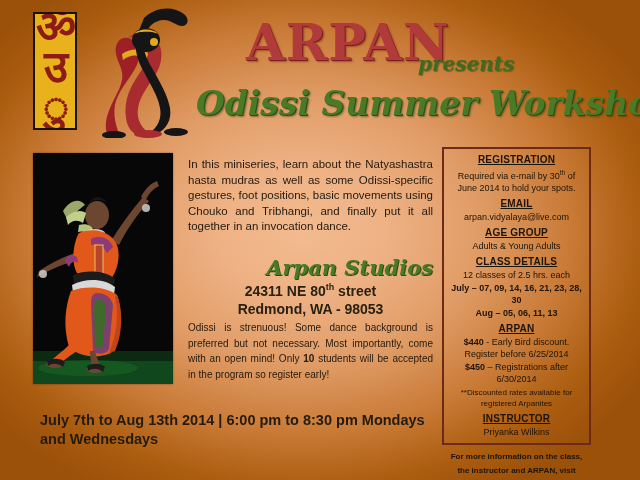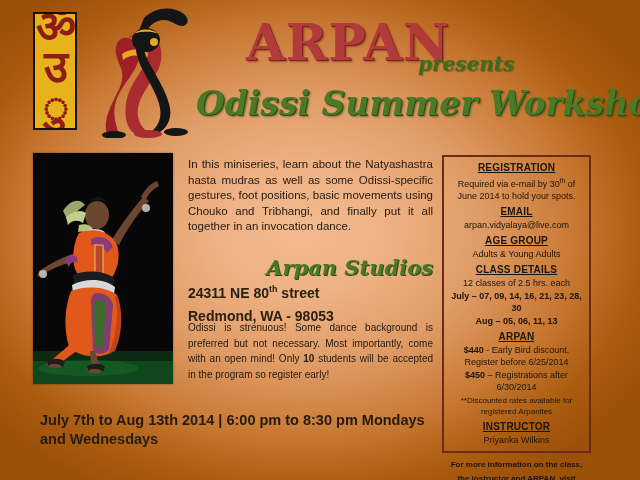--- a/index.html
+++ b/index.html
@@ -132,23 +132,23 @@
     font-weight: bold;
     font-size: 21px;
     color: #4a7a26;
     text-shadow: 1px 1px 0 #2e4d16;
   }
   .studio-addr {
     position: absolute;
     left: 188px;
     top: 278px;
     width: 245px;
-    text-align: left;
+    text-align: center;
     font-size: 14px;
-    line-height: 23px;
+    line-height: 18px;
     font-weight: bold;
     color: #29200f;
   }
   .studio-addr sup { font-size: 9px; }
   .note-text {
     position: absolute;
     left: 188px;
     top: 320px;
     width: 245px;
     font-size: 10px;
@@ -175,21 +175,20 @@
     top: 147px;
     width: 149px;
     height: 298px;
     border: 2px solid #6d2a16;
     box-sizing: border-box;
     padding: 4px 5px 0 5px;
     text-align: center;
     color: #1d1408;
     font-size: 9px;
     line-height: 12px;
-    margin-top: 8px;
   }
   .info-panel .hd {
     font-weight: bold;
     text-decoration: underline;
     font-size: 10px;
     margin-top: 4px;
     letter-spacing: .2px;
   }
   .info-panel .hd:first-child { margin-top: 1px; }
   .info-panel .bd { margin-top: 1px; }

